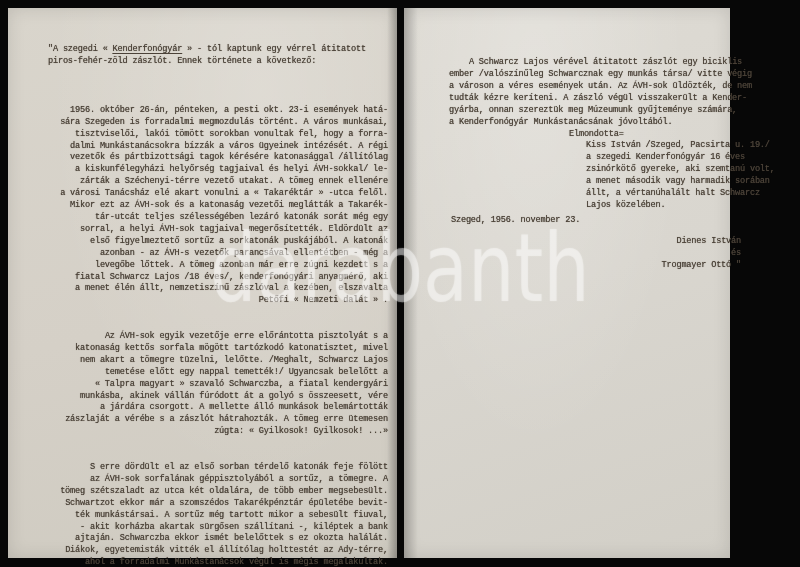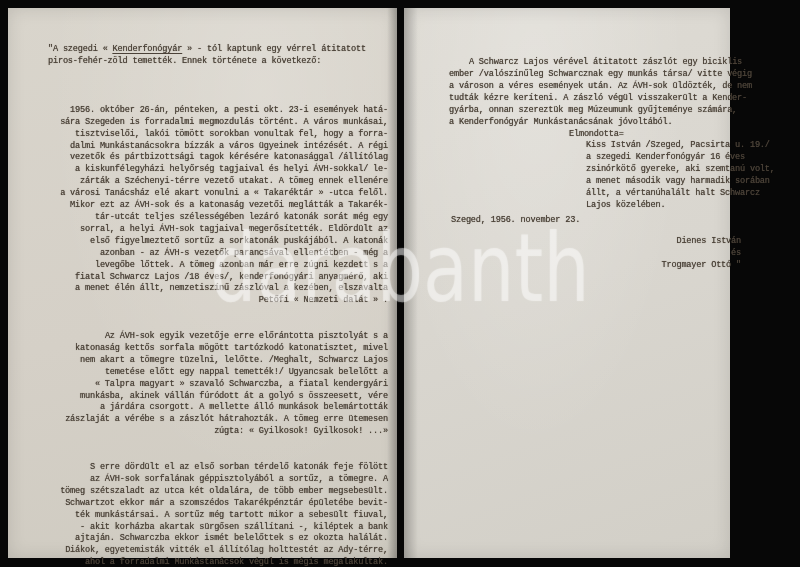--- a/index.html
+++ b/index.html
@@ -55,21 +55,21 @@
     pointer-events:none;user-select:none;
   }
 </style>
 </head>
 <body>
 
 <div class="photo">
 
   <div class="page page-left">
     <div class="txt lp1"><span>"A szegedi « </span><span class="u">Kenderfonógyár</span><span> » - tól kaptunk egy vérrel átitatott
-piros-fehér-zöld temették. Ennek története a következő:</span></div>
+piros-fehér-zöld zászlót. Ennek története a következő:</span></div>
     <div class="txt lflow">
       <div>1956. október 26-án, pénteken, a pesti okt. 23-i események hatá-
 sára Szegeden is forradalmi megmozdulás történt. A város munkásai,
 tisztviselői, lakói tömött sorokban vonultak fel, hogy a forra-
 dalmi Munkástanácsokra bízzák a város ügyeinek intézését. A régi
 vezetők és pártbizottsági tagok kérésére katonasággal /állítólag
 a kiskunfélegyházi helyőrség tagjaival és helyi ÁVH-sokkal/ le-
 zárták a Széchenyi-térre vezető utakat. A tömeg ennek ellenére
 a városi Tanácsház elé akart vonulni a « Takaréktár » -utca felől.
 Mikor ezt az ÁVH-sok és a katonaság vezetői meglátták a Takarék-

